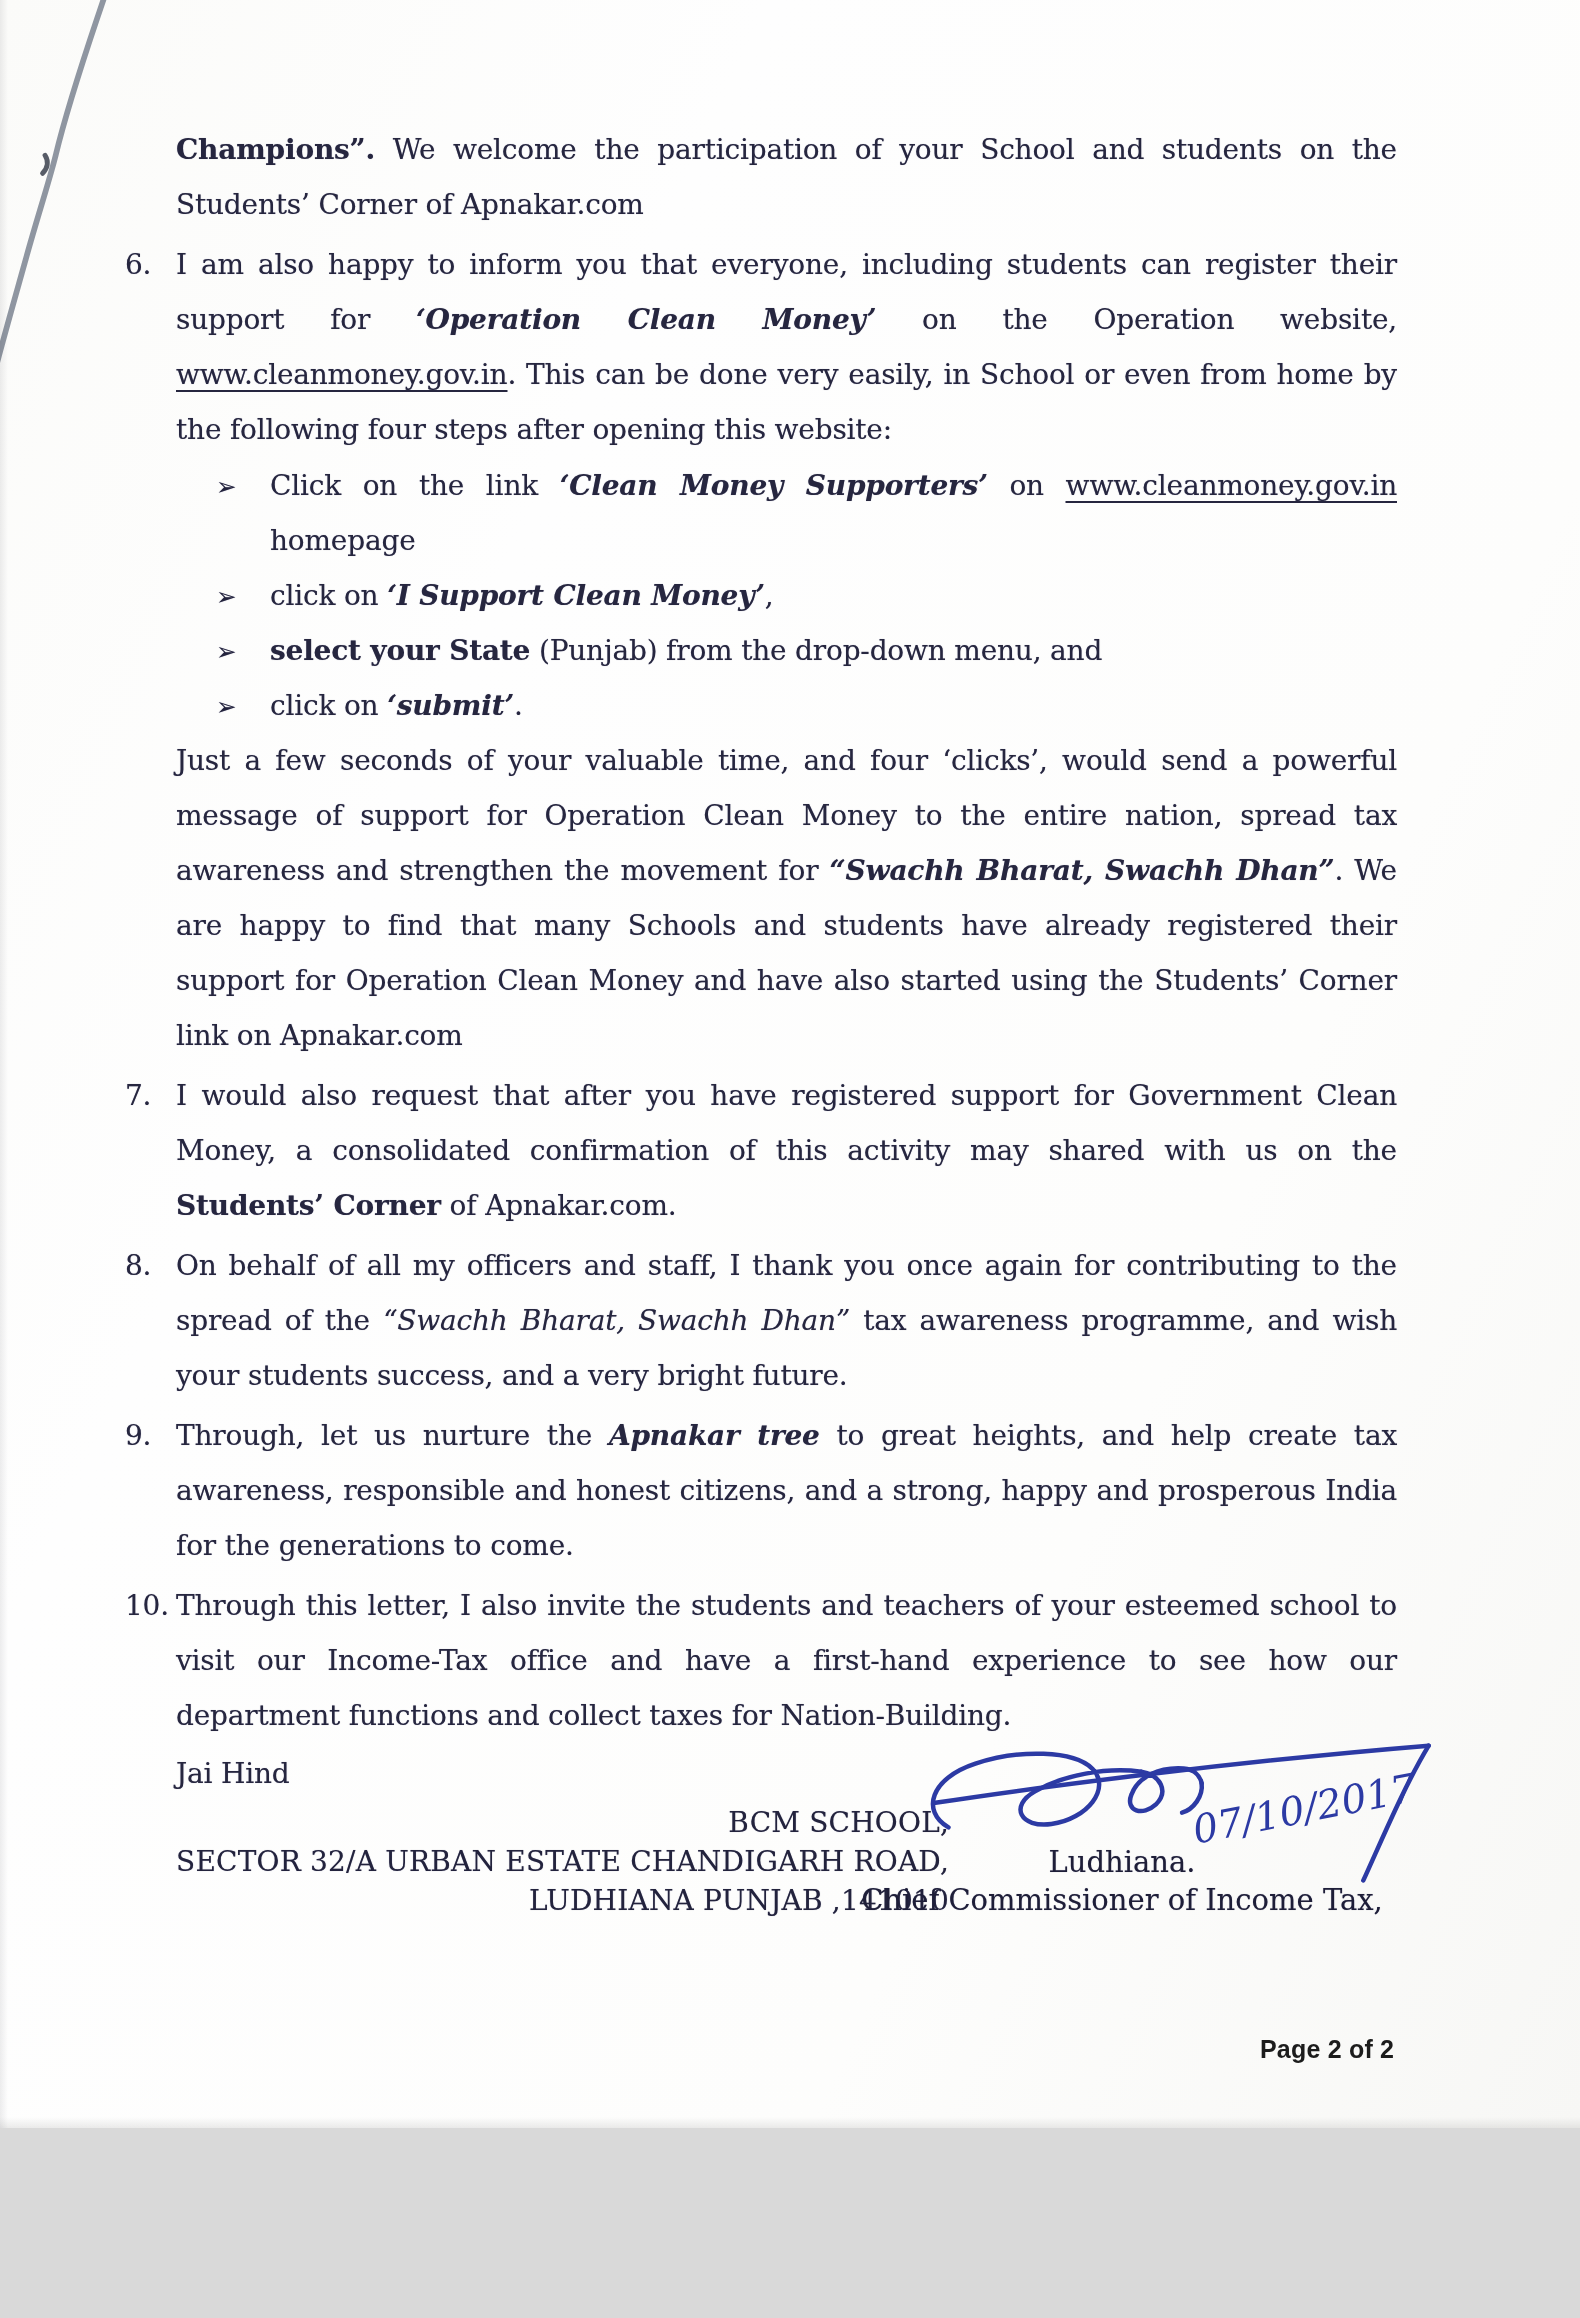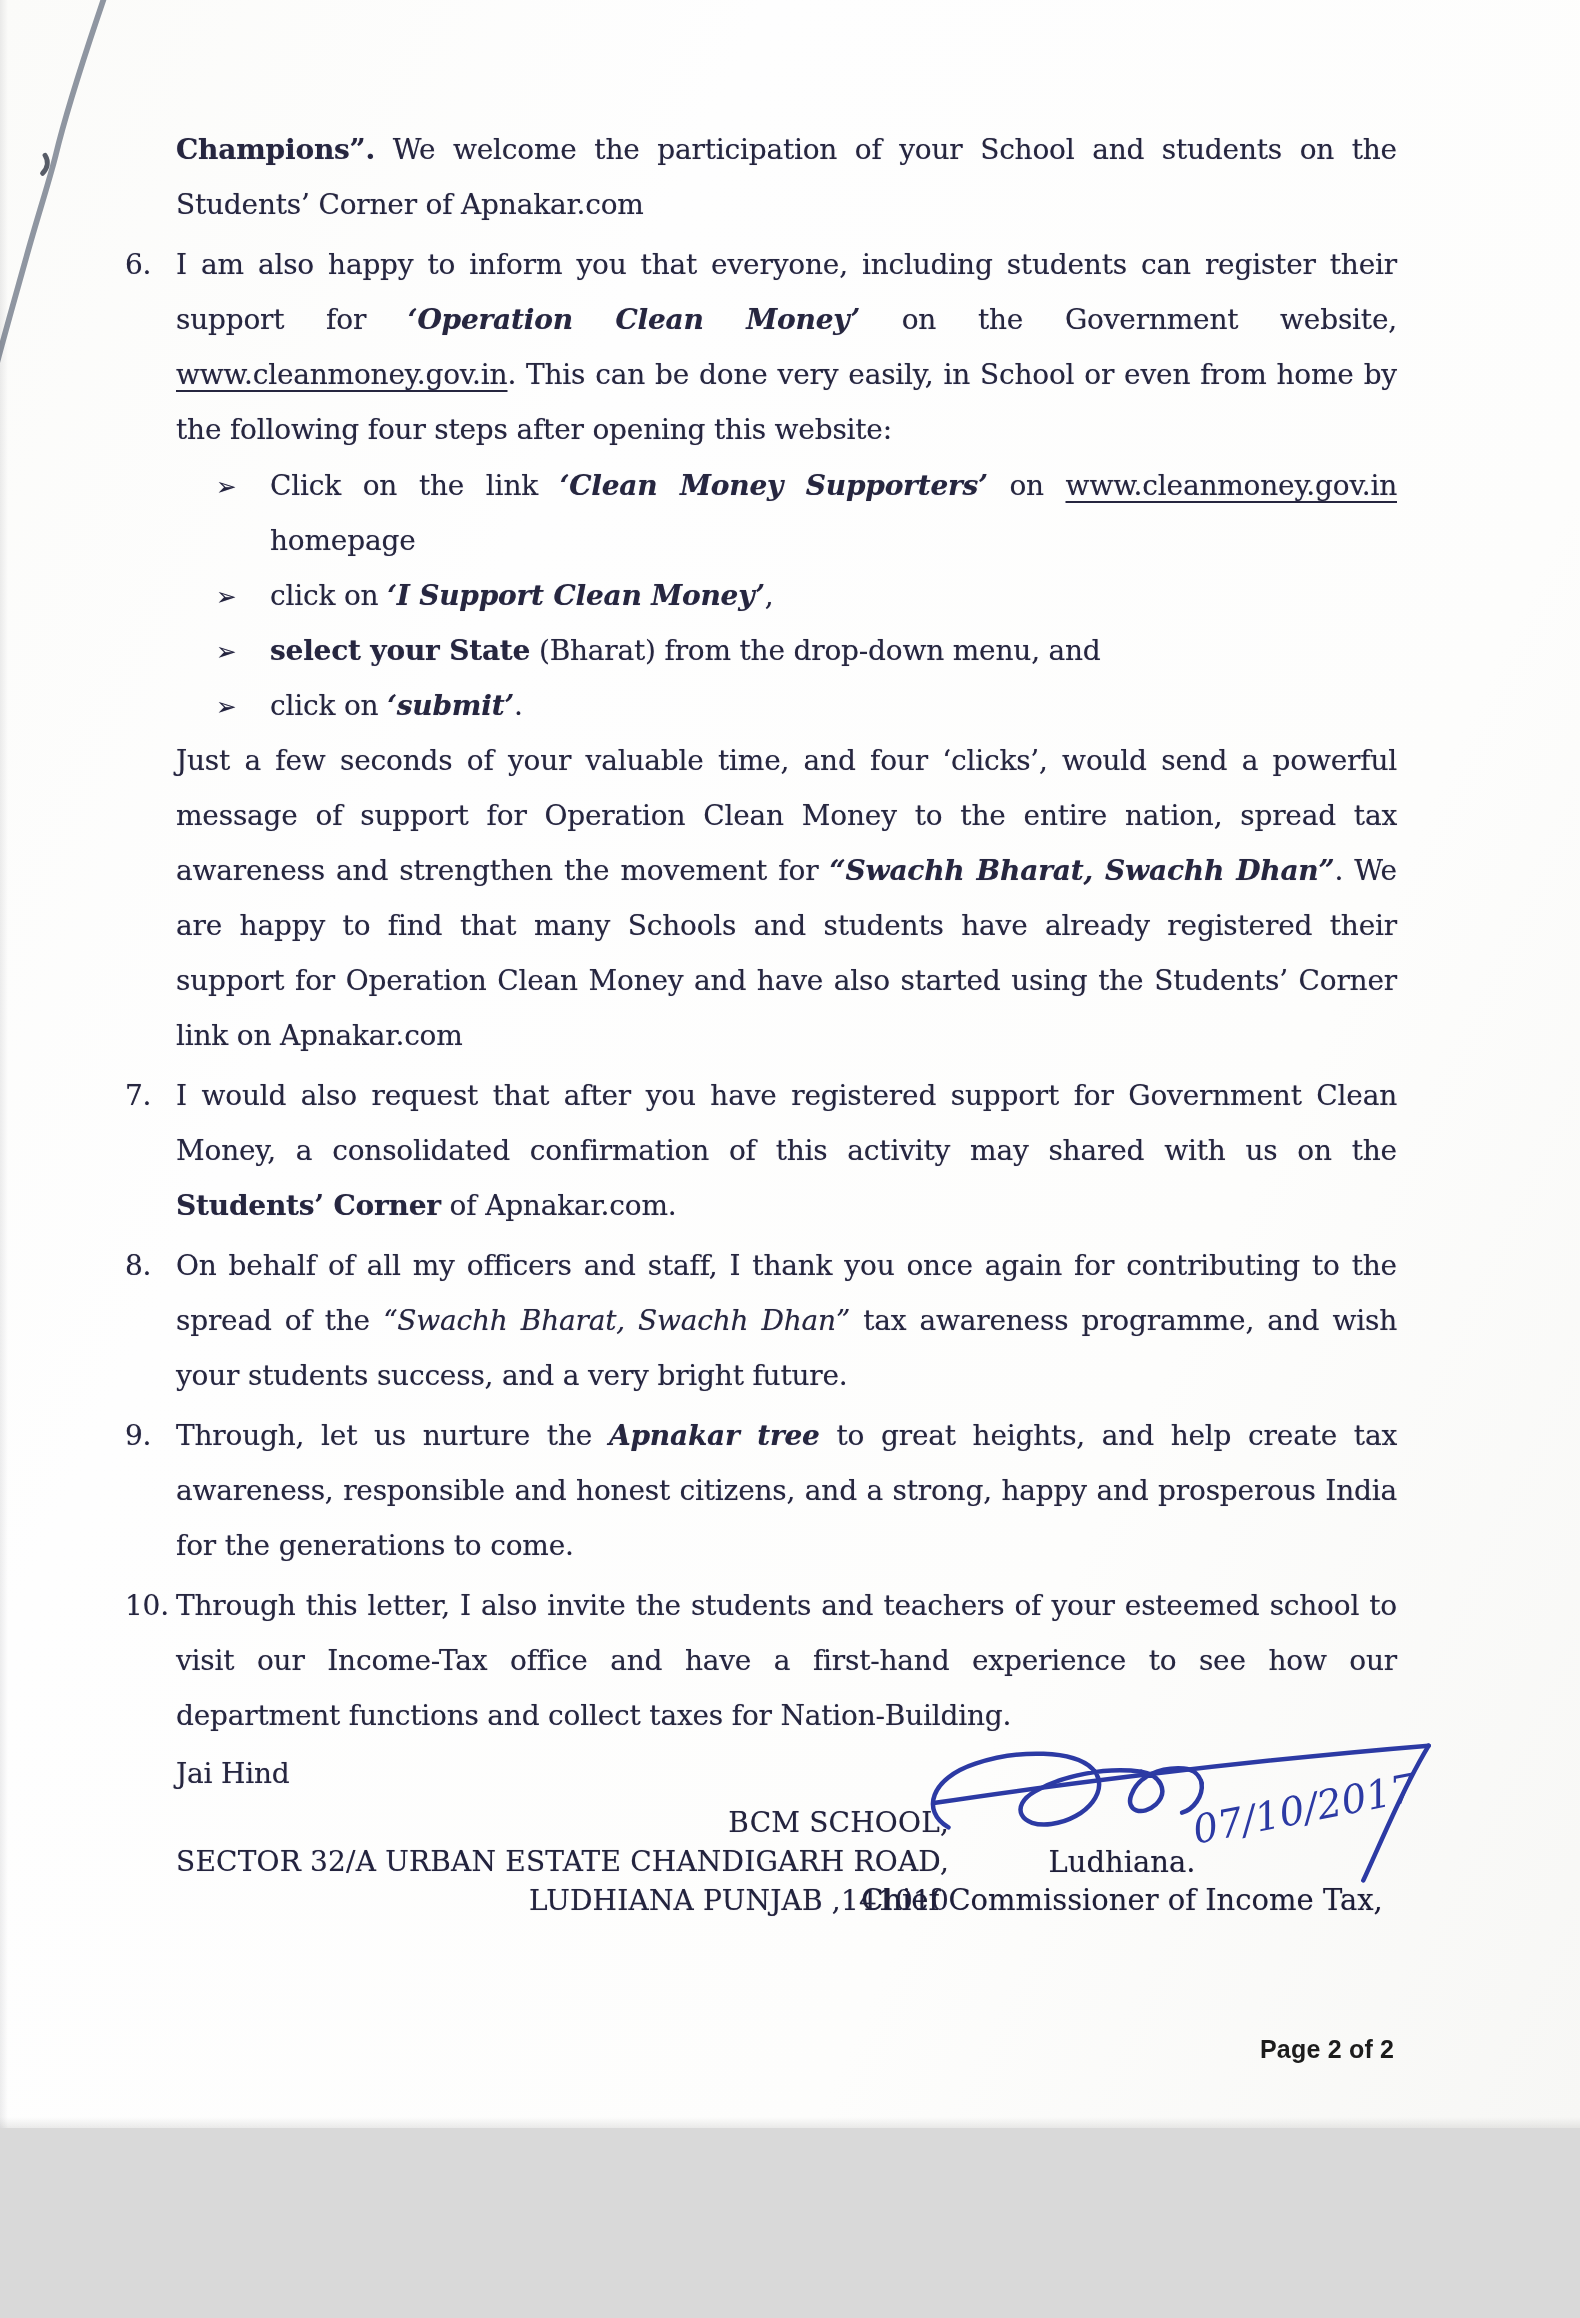--- a/index.html
+++ b/index.html
@@ -74,35 +74,35 @@
   <div class="edge-shadow-left"></div>
 
   <div class="content scan-text">
 
     <div class="para">
       <span class="b">Champions”.</span><span> We welcome the participation of your School and students on the Students’ Corner of Apnakar.com</span>
     </div>
 
     <div class="num-item">
       <span class="num">6.</span>
-      <span>I am also happy to inform you that everyone, including students can register their support for </span><span class="bi">‘Operation Clean Money’</span><span> on the Government website, </span><span class="u">www.cleanmoney.gov.in</span><span>. This can be done very easily, in School or even from home by the following four steps after opening this website:</span>
+      <span>I am also happy to inform you that everyone, including students can register their support for </span><span class="bi">‘Operation Clean Money’</span><span> on the Operation website, </span><span class="u">www.cleanmoney.gov.in</span><span>. This can be done very easily, in School or even from home by the following four steps after opening this website:</span>
     </div>
 
     <div class="bullets">
       <div class="bullet">
         <span class="marker">➢</span>
         <span>Click on the link </span><span class="bi">‘Clean Money Supporters’</span><span> on </span><span class="u">www.cleanmoney.gov.in</span><span> homepage</span>
       </div>
       <div class="bullet">
         <span class="marker">➢</span>
         <span>click on </span><span class="bi">‘I Support Clean Money’</span><span>,</span>
       </div>
       <div class="bullet">
         <span class="marker">➢</span>
-        <span class="b">select your State</span><span> (Bharat) from the drop-down menu, and</span>
+        <span class="b">select your State</span><span> (Punjab) from the drop-down menu, and</span>
       </div>
       <div class="bullet">
         <span class="marker">➢</span>
         <span>click on </span><span class="bi">‘submit’</span><span>.</span>
       </div>
     </div>
 
     <div class="para">
       <span>Just a few seconds of your valuable time, and four ‘clicks’,  would send a powerful message of support for Operation Clean Money to the entire nation, spread tax awareness and strengthen the movement for </span><span class="bi">“Swachh Bharat, Swachh Dhan”</span><span>. We are happy to find that many Schools and students have already registered their support for Operation Clean Money and have also started using the Students’ Corner link on Apnakar.com</span>
     </div>

